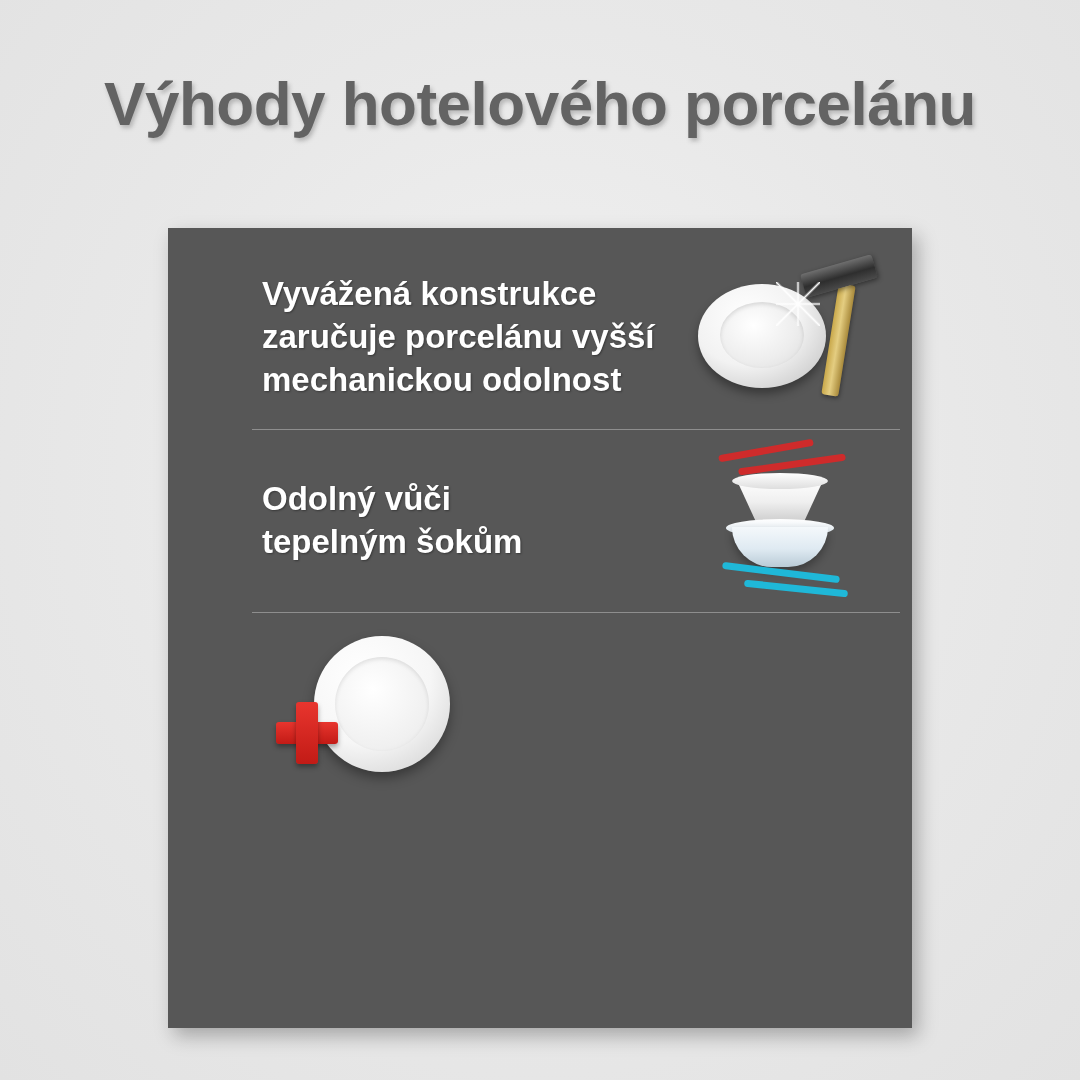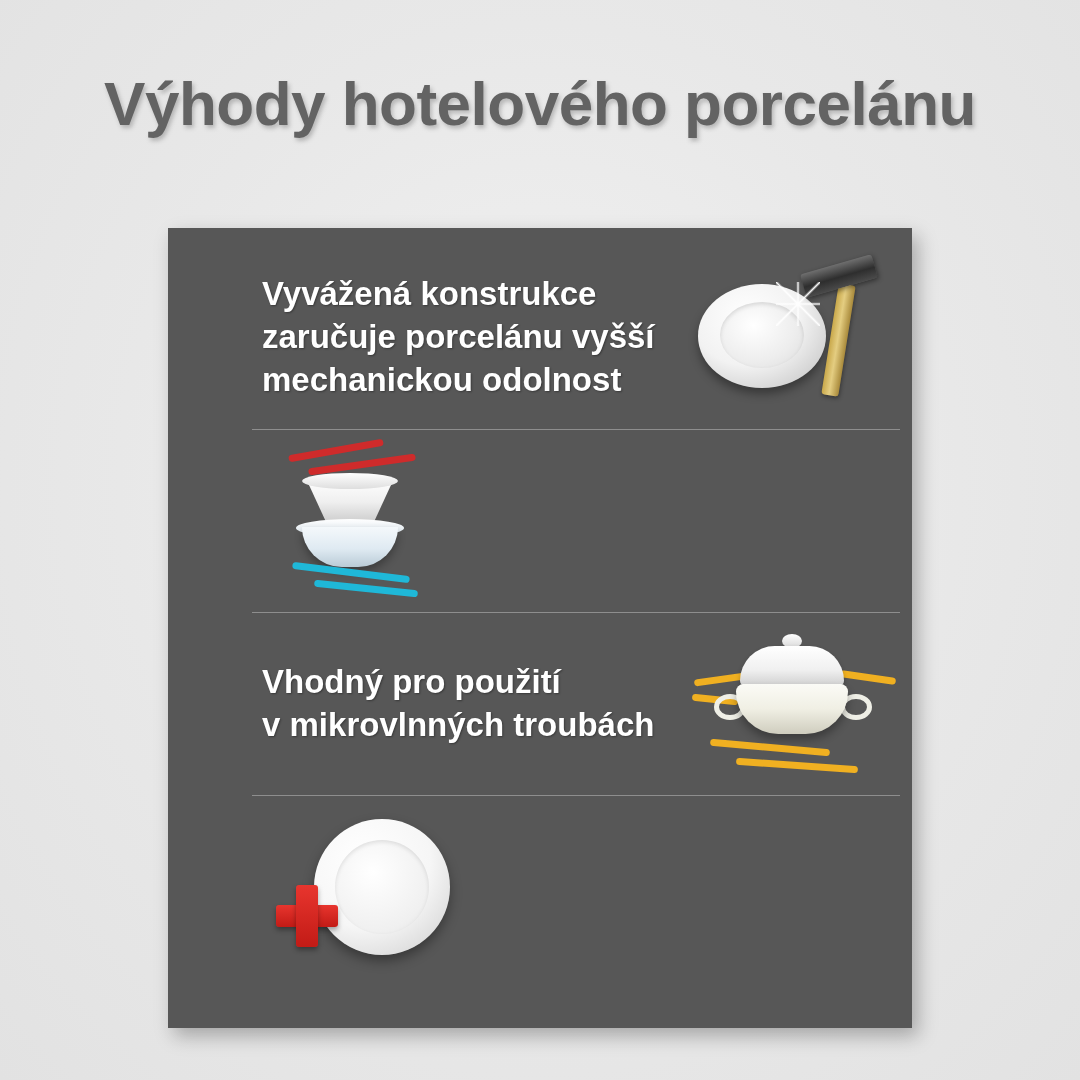--- a/index.html
+++ b/index.html
@@ -297,48 +297,34 @@
 mechanickou odolnost</div>
         <div class="row-icon">
           <div class="plate1"></div>
           <div class="hammer-handle"></div>
           <div class="hammer-head"></div>
           <div class="spark"></div>
         </div>
       </div>
 
       <div class="row">
+        <div class="row-text">Odolný vůči
+tepelným šokům</div>
         <div class="row-icon">
           <div class="heat-wave" style="left:26px; top:6px; width:96px; transform:rotate(-10deg);"></div>
           <div class="heat-wave" style="left:46px; top:20px; width:108px; transform:rotate(-8deg);"></div>
           <div class="bowl-top"></div>
           <div class="bowl-top-rim"></div>
           <div class="bowl-bottom-rim"></div>
           <div class="bowl-bottom"></div>
           <div class="cold-wave" style="left:30px; top:128px; width:118px; transform:rotate(7deg);"></div>
           <div class="cold-wave" style="left:52px; top:144px; width:104px; transform:rotate(6deg);"></div>
         </div>
       </div>
 
-      <div class="row">
-        <div class="row-text">Vhodný pro použití
-v mikrovlnných troubách</div>
-        <div class="row-icon">
-          <div class="mw-wave" style="left:2px; top:52px; width:52px; transform:rotate(-8deg);"></div>
-          <div class="mw-wave" style="left:0px; top:72px; width:46px; transform:rotate(6deg);"></div>
-          <div class="mw-wave" style="left:148px; top:50px; width:56px; transform:rotate(8deg);"></div>
-          <div class="tureen-knob"></div>
-          <div class="tureen-lid"></div>
-          <div class="tureen-handle left"></div>
-          <div class="tureen-handle right"></div>
-          <div class="tureen-body"></div>
-          <div class="mw-wave" style="left:18px; top:120px; width:120px; transform:rotate(5deg);"></div>
-          <div class="mw-wave" style="left:44px; top:138px; width:122px; transform:rotate(4deg);"></div>
-        </div>
-      </div>
 
       <div class="row">
         <div class="row-icon">
           <div class="plate4"></div>
           <div class="cross">
             <span class="h"></span>
             <span class="v"></span>
           </div>
         </div>
       </div>

